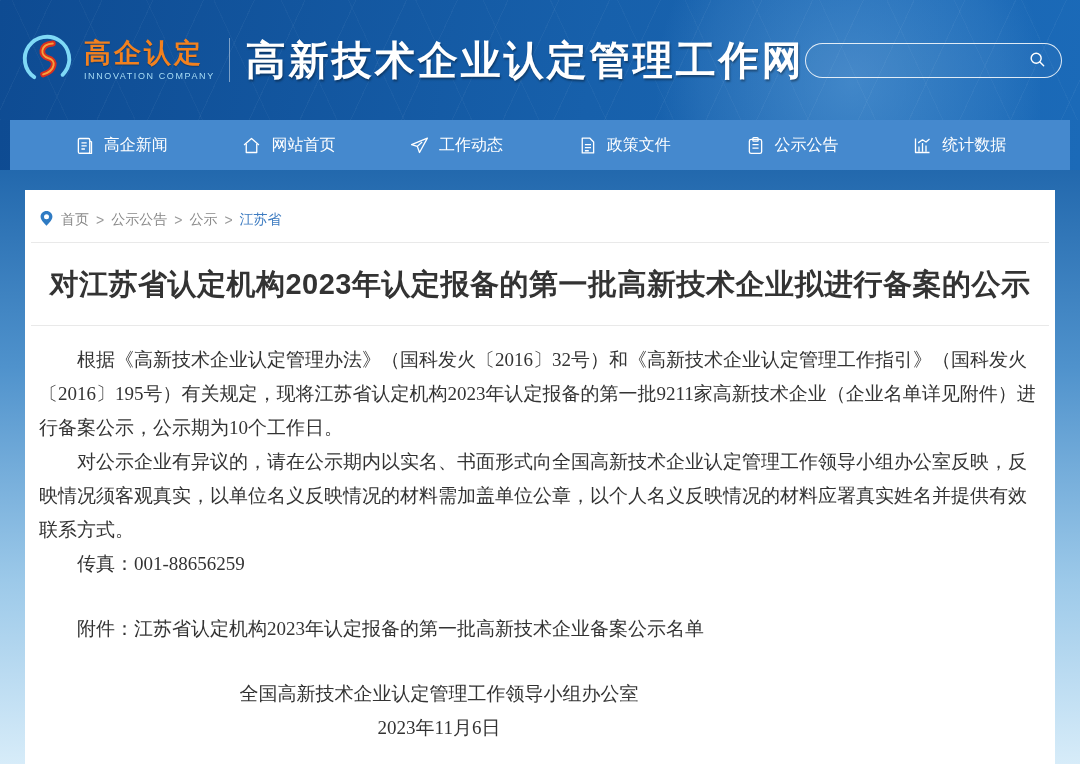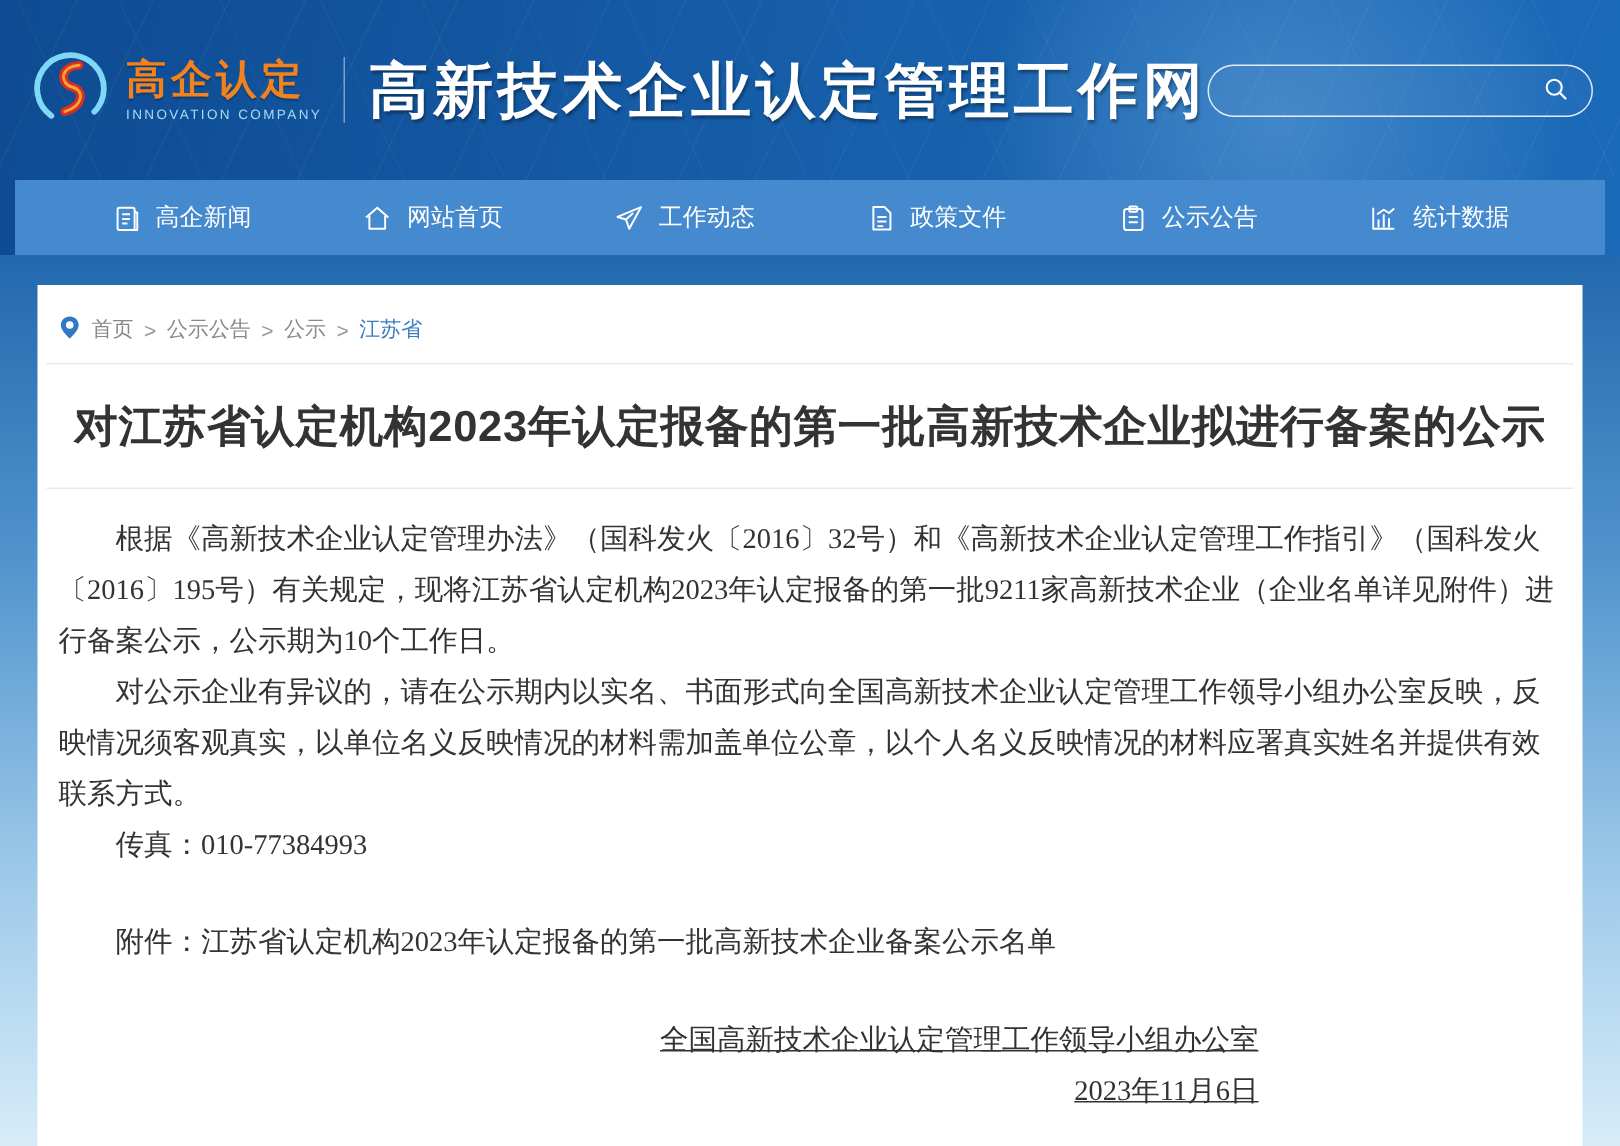--- a/index.html
+++ b/index.html
@@ -87,21 +87,21 @@
   .size-medium { color:#8a8a8a; cursor:pointer; }
   .size-small { color:#93a9c4; cursor:pointer; }
   .rule2 { margin-top:20px; }
 
   .article-body {
     font-family:"Liberation Serif","DejaVu Serif",serif;
     font-size:19px; color:#333; line-height:34px; padding:17px 16px 0 14px;
   }
   .article-body p { text-indent:2em; }
   .p-attachment { margin-top:31px; }
-  .signature-block { margin-top:31px; text-align:right; padding-right:200px;text-decoration:underline; }
+  .signature-block { margin-top:31px; text-align:center; padding-right:200px; }
   .signature-block p { text-indent:0; }
 </style>
 </head>
 <body>
 
 <header class="site-header">
   <div class="header-inner">
     <div class="logo">
       <span>
         <svg width="58" height="58" viewBox="0 0 60 60">
@@ -213,21 +213,21 @@
   <hr class="rule">
 
   <h2 class="article-title">对江苏省认定机构2023年认定报备的第一批高新技术企业拟进行备案的公示</h2>
 
 
   <hr class="rule rule2">
 
   <article class="article-body">
     <p>根据《高新技术企业认定管理办法》（国科发火〔2016〕32号）和《高新技术企业认定管理工作指引》（国科发火〔2016〕195号）有关规定，现将江苏省认定机构2023年认定报备的第一批9211家高新技术企业（企业名单详见附件）进行备案公示，公示期为10个工作日。</p>
     <p>对公示企业有异议的，请在公示期内以实名、书面形式向全国高新技术企业认定管理工作领导小组办公室反映，反映情况须客观真实，以单位名义反映情况的材料需加盖单位公章，以个人名义反映情况的材料应署真实姓名并提供有效联系方式。</p>
-    <p>传真：010-77384993</p>
+    <p>传真：001-88656259</p>
     <p class="p-attachment">附件：江苏省认定机构2023年认定报备的第一批高新技术企业备案公示名单</p>
     <div class="signature-block">
       <p>全国高新技术企业认定管理工作领导小组办公室</p>
       <p>2023年11月6日</p>
     </div>
   </article>
 
 </main>
 
 </body></html>

